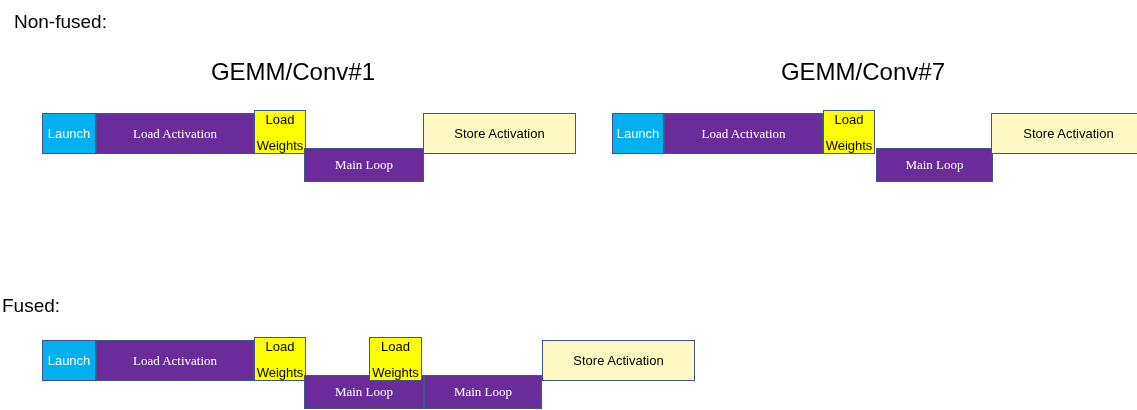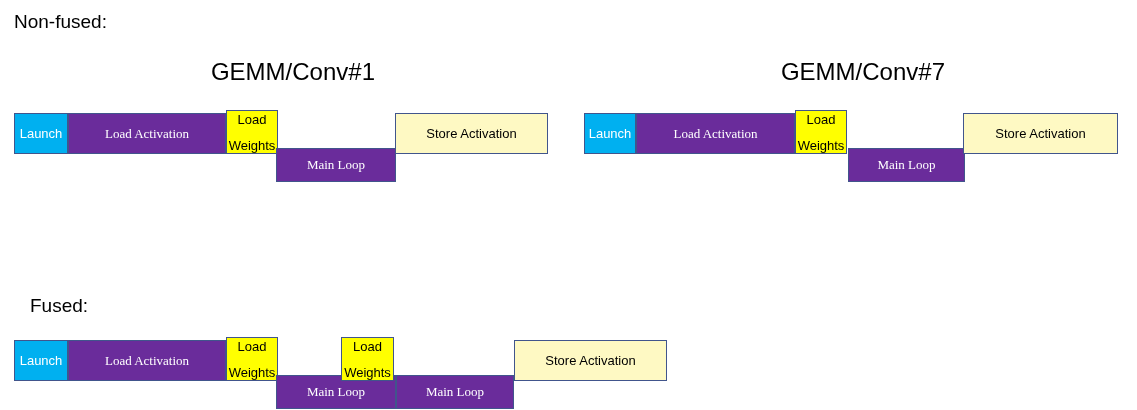--- a/index.html
+++ b/index.html
@@ -41,20 +41,21 @@
     box-sizing: border-box;
     border: 1px solid #41558C;
     display: flex;
     align-items: center;
     justify-content: center;
     font-size: 13px;
     line-height: 1.05;
     text-align: center;
     white-space: nowrap;
     overflow: visible;
+    margin-left: 28px;
   }
   .bar.two-line {
     white-space: normal;
     line-height: 1.0;
     font-size: 13px;
   }
   .bar-launch {
     background: #00B0F0;
     color: #FFFFFF;
   }
@@ -80,21 +81,21 @@
 <body>
 
 <div class="canvas">
 
   <div class="section-label" style="left:14px; top:12px;">Non-fused:</div>
 
   <div class="kernel-title" style="left:195px; top:60px; width:180px;">GEMM/Conv#1</div>
 
   <div class="kernel-title" style="left:765px; top:60px; width:180px;">GEMM/Conv#7</div>
 
-  <div class="section-label" style="left:30px; top:296px;text-align:right;">Fused:</div>
+  <div class="section-label" style="left:2px; top:296px;text-align:right;">Fused:</div>
 
   <div id="bars-layer">
       <div class="bar bar-launch" style="left: 14px; top: 113px; width: 54px; height: 41px;">
         <span class="bar-label">Launch</span>
       </div>
       <div class="bar bar-purple" style="left: 68px; top: 113px; width: 158px; height: 41px;">
         <span class="bar-label">Load Activation</span>
       </div>
       <div class="bar bar-yellow two-line" style="left: 226px; top: 110px; width: 52px; height: 44px;">
         <div style="text-align: center;"><span class="bar-label">Load</span><br><span class="bar-label">Weights</span></div>

